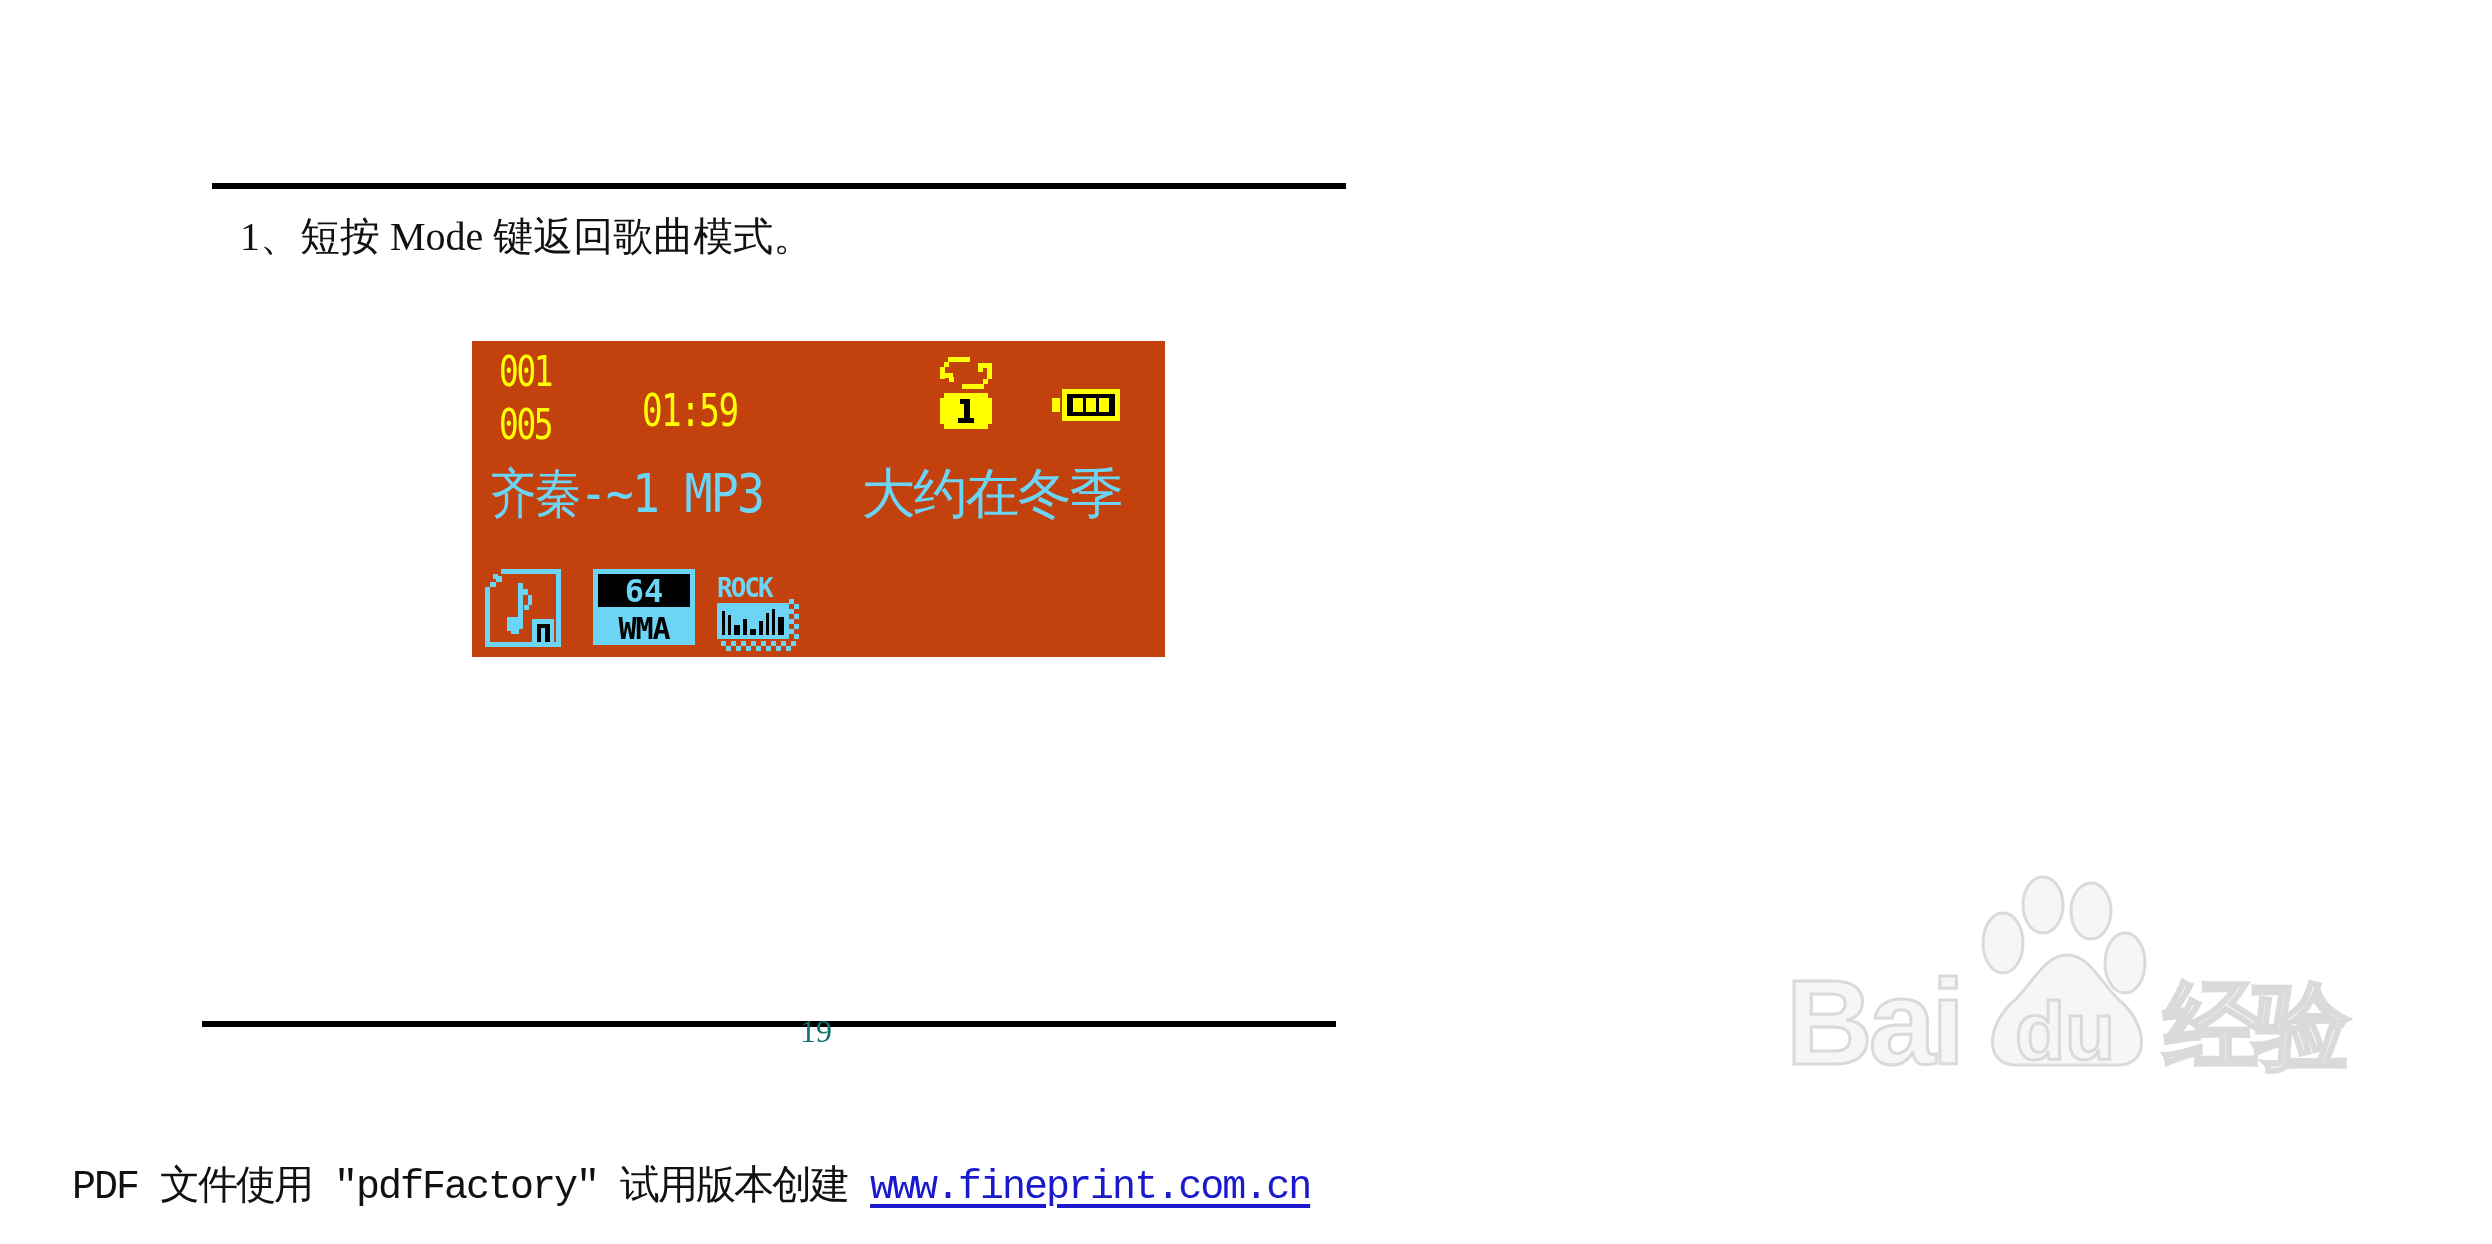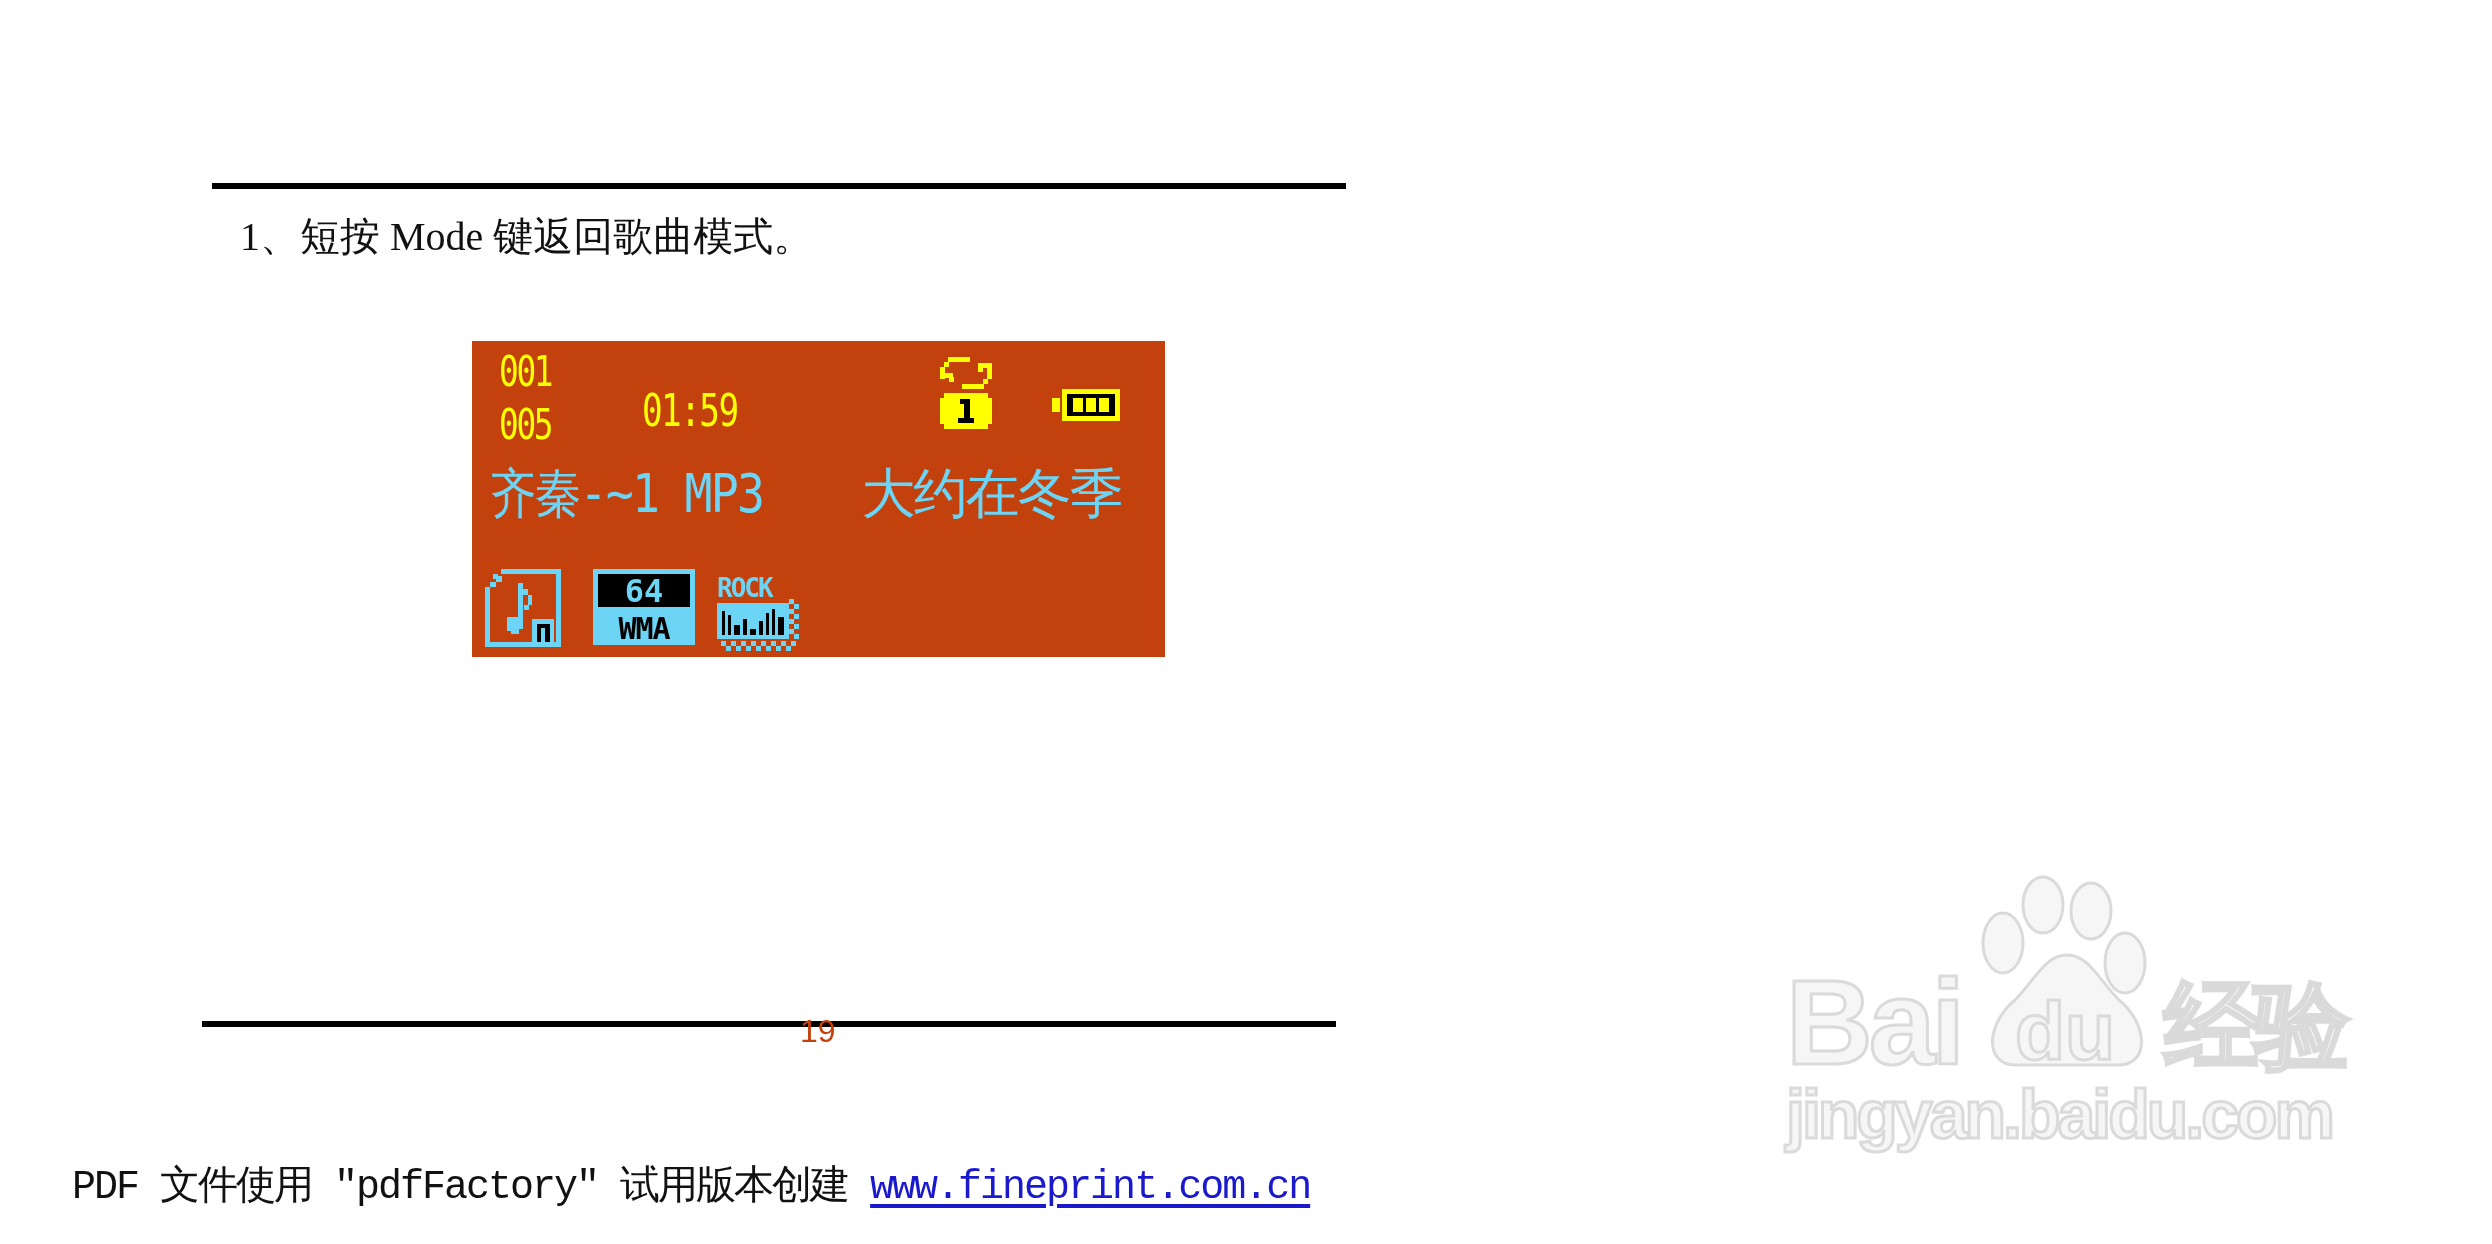--- a/index.html
+++ b/index.html
@@ -92,22 +92,22 @@
       text-underline-offset: 6px;
       text-align: center;
     }
 
     #page-number {
       position: absolute;
       left: 800px;
       top: 1011px;
       font-size: 32px;
       line-height: 40px;
-      color: #c2410c;
-      font-family: Liberation Sans, sans-serif;
+      color: #0f766e;
+      font-family: Liberation Serif, serif;
     }
 
     
     #watermark {
       position: absolute;
       left: 1780px;
       top: 870px;
       width: 600px;
       height: 290px;
       opacity: 0.9;
@@ -263,14 +263,13 @@
       <ellipse cx="28" cy="68" rx="20" ry="30"></ellipse>
       <ellipse cx="68" cy="30" rx="20" ry="28"></ellipse>
       <ellipse cx="116" cy="36" rx="20" ry="28"></ellipse>
       <ellipse cx="150" cy="88" rx="20" ry="30"></ellipse>
       <path d="M40 190 C10 190 10 150 40 125 C60 105 70 80 92 80 C114 80 124 105 144 125 C174 150 174 190 144 190 Z"></path>
     </g>
   </svg>
   <div id="wm-bai" class="wm-text">Bai</div>
   <div id="wm-du" class="wm-text">du</div>
   <div id="wm-jingyan" class="wm-text">经验</div>
-  <div id="wm-domain" class="wm-text">jingyan.baidu.com</div>
 </div>
 
 </body></html>

